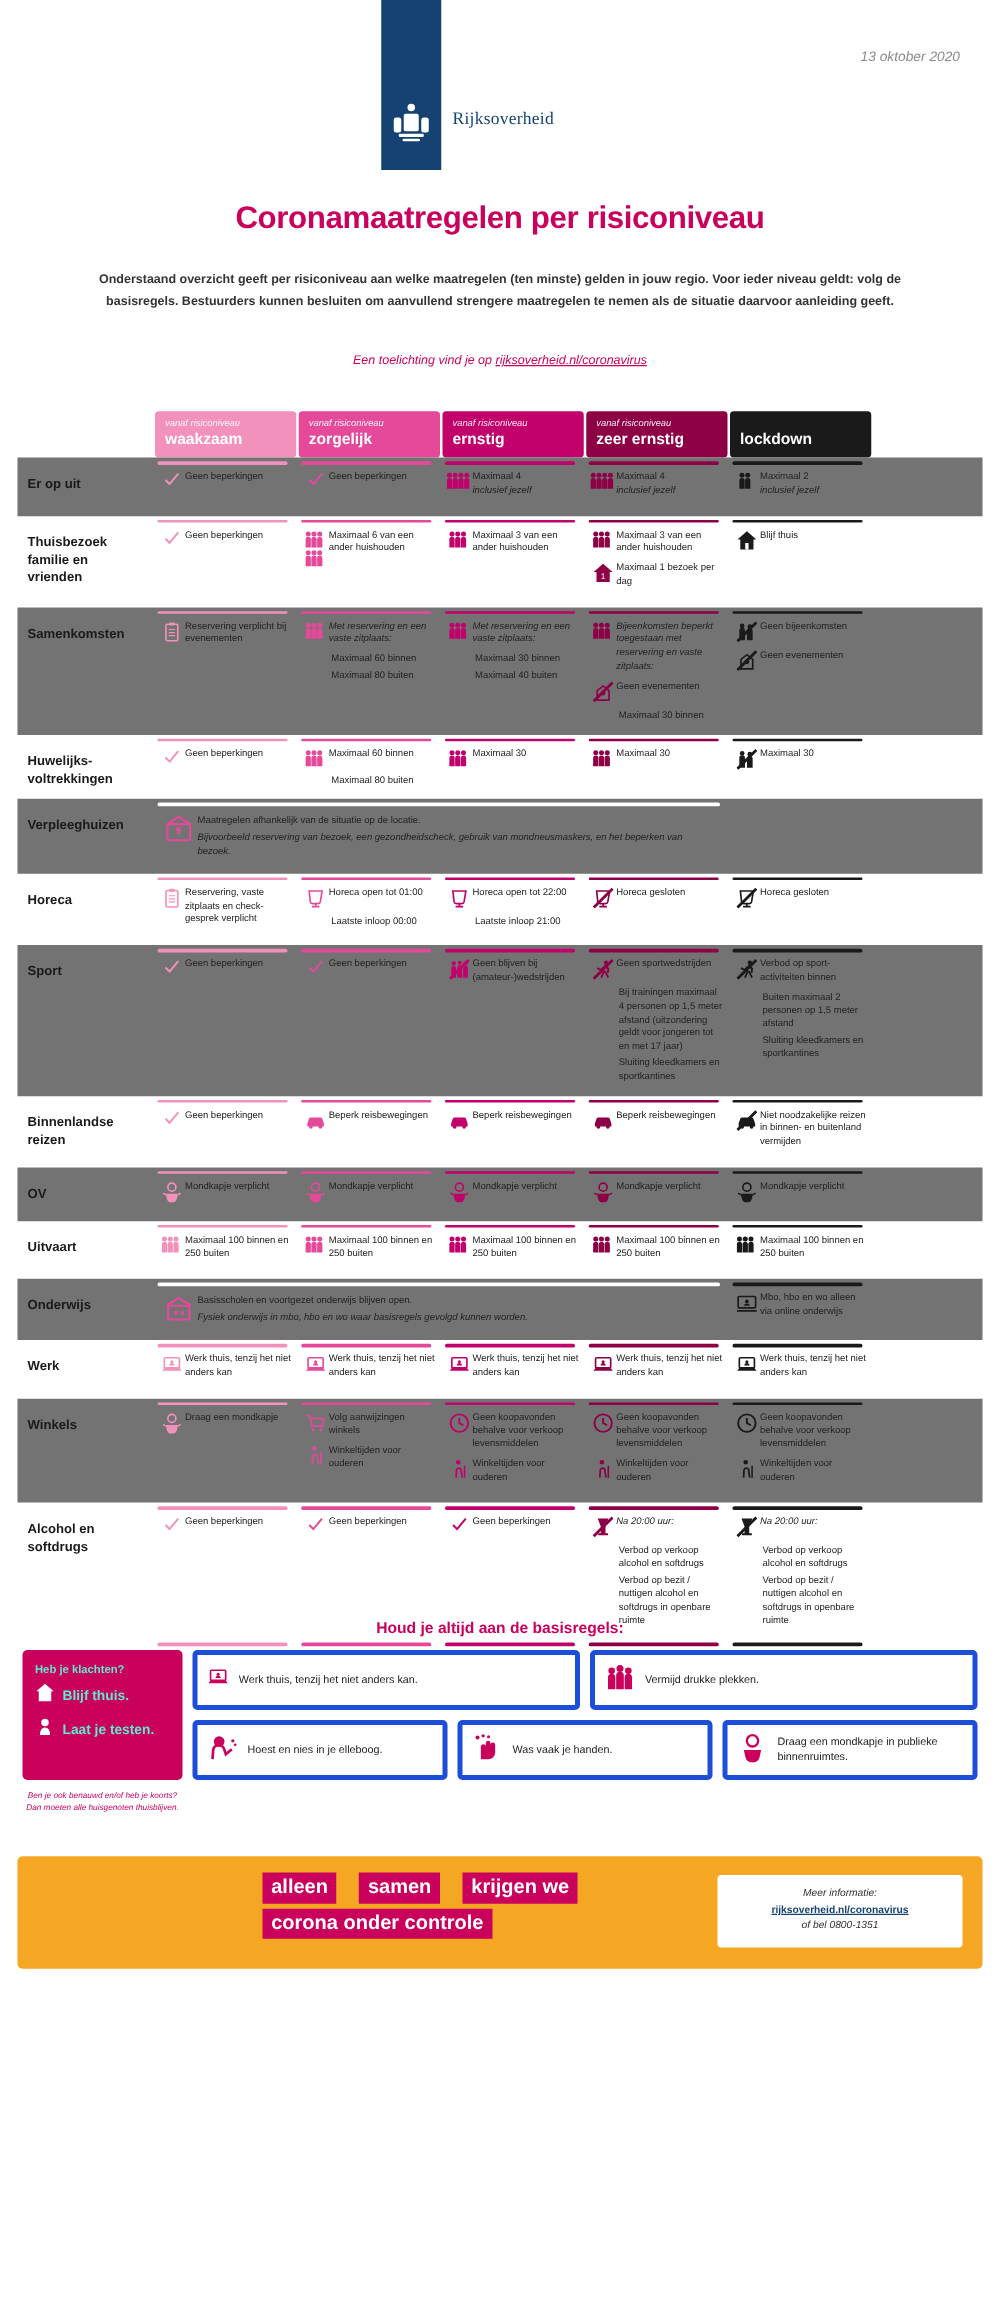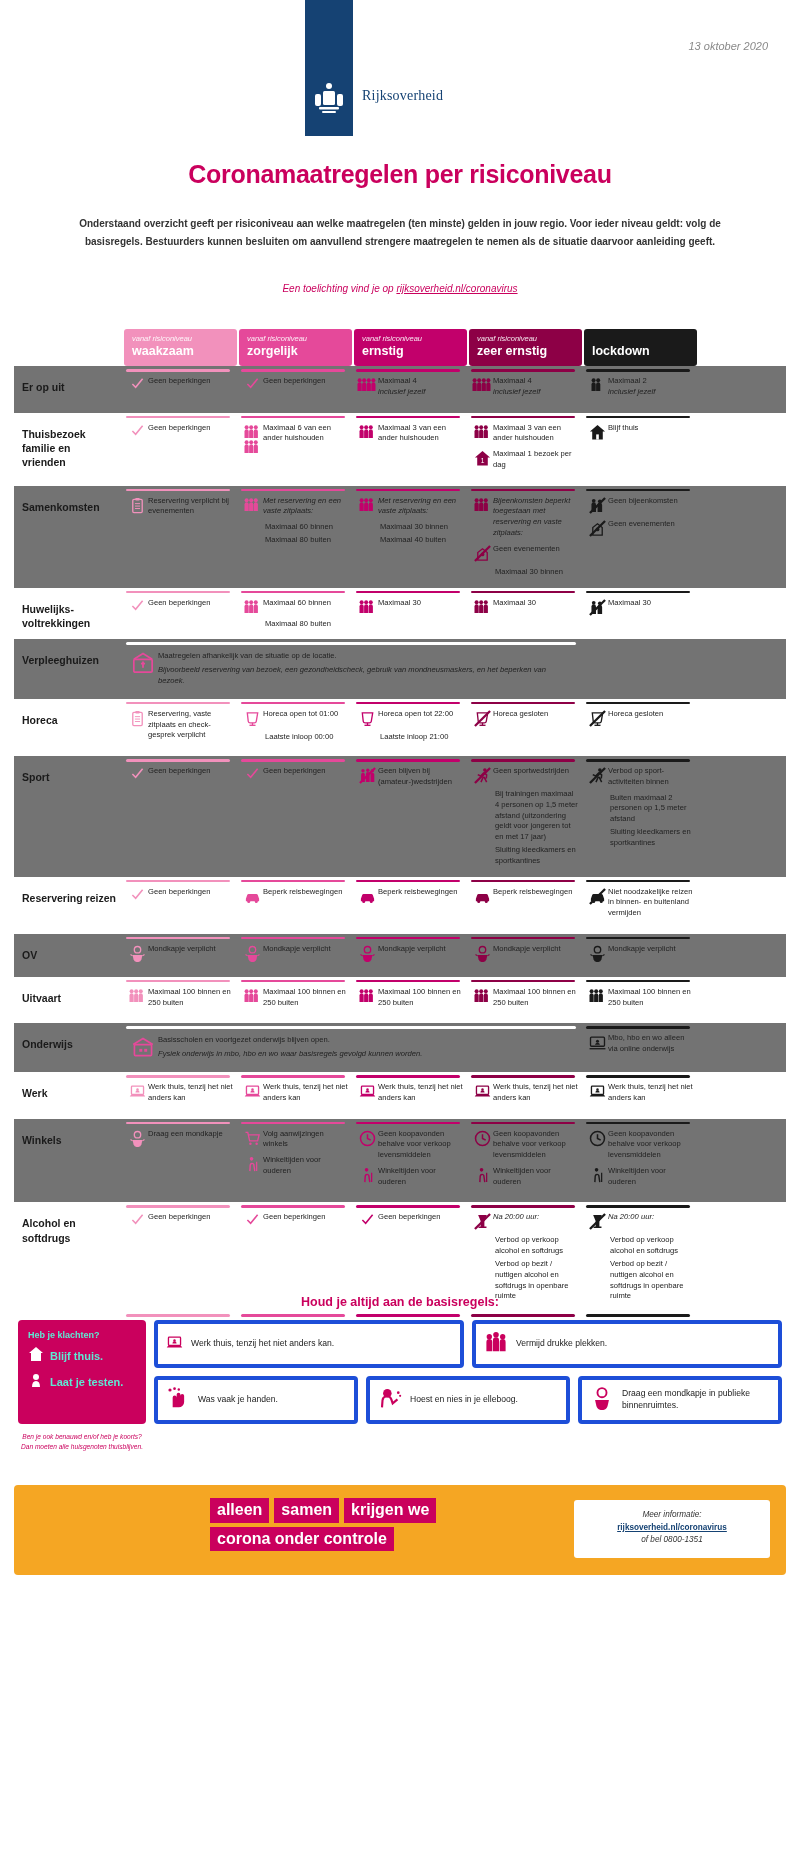--- a/index.html
+++ b/index.html
@@ -108,21 +108,21 @@
     padding: 10px 8px; display: flex; align-items: center; gap: 8px; height: 48px;
   }
   .rule-txt { font-size: 8.6px; color: #222; line-height: 1.35; }
 
   
   .footer {
     position: absolute; left: 14px; top: 1485px; width: 772px; height: 90px;
     background: #f5a623; border-radius: 4px;
   }
   .footer-slogan { position: absolute; left: 210px; top: 1498px; width: 270px; }
-  .sl-line { display: flex; gap: 5px; margin-bottom: 4px; }
+  .sl-line { display: flex; gap: 18px; margin-bottom: 4px; }
   .sl-word {
     background: #ca005d; color: #fff; font-size: 16px; font-weight: bold;
     padding: 3px 7px 4px 7px; line-height: 1.1;
   }
   .footer-info {
     position: absolute; right: 30px; top: 1500px; width: 196px; height: 58px;
     background: #fff; border-radius: 3px; text-align: center;
     padding: 9px 6px; font-size: 8.2px; color: #333; line-height: 1.55; font-style: italic;
   }
   .footer-info a { color: #154273; font-weight: bold; text-decoration: underline; font-style: normal; }
@@ -689,21 +689,21 @@
                 <line x1="1" y1="17" x2="17" y2="1" stroke="#1a1a1a" stroke-width="2.4"></line>
               </svg>
             </div>
             <div class="txt">Verbod op sport-activiteiten binnen</div>
           </div>
           <div class="sub">Buiten maximaal 2 personen op 1,5 meter afstand</div>
           <div class="sub">Sluiting kleedkamers en sportkantines</div>
         </div>
       </div>
       <div class="rowline">
-        <div class="rowlabel">Reservering reizen</div>
+        <div class="rowlabel">Binnenlandse reizen</div>
         <div class="cellwrap">
           <div class="topbar tb0"></div>
           <div class="item">
             <div class="ic">
               <svg width="13" height="13" viewBox="0 0 14 14">
                 <path d="M1.5 7.5 L5 11 L12.5 2" stroke="#f291bc" stroke-width="1.7" fill="none"></path>
               </svg>
             </div>
             <div class="txt">Geen beperkingen</div>
           </div>
@@ -1249,35 +1249,35 @@
                   <path d="M6.7 16 L6.7 7.8 a2.3 2.3 0 0 1 4.6 0 L11.3 16 Z" fill="#ca005d"></path>
                   <circle cx="14" cy="5" r="2" fill="#ca005d"></circle>
                   <path d="M11.8 16 L11.8 9 a2.2 2.2 0 0 1 4.4 0 L16.2 16 Z" fill="#ca005d"></path>
                 </svg></div>
               <div class="rule-txt">Vermijd drukke plekken.</div>
             </div>
           </div>
         <div class="rules-row" id="rules-row-2">
             <div class="rule-box">
               <div><svg width="24" height="24" viewBox="0 0 18 18">
+                  <circle cx="7" cy="5.4" r="3.2" fill="#ca005d"></circle>
+                  <path d="M3 16 L3.4 10.6 a3.4 3.4 0 0 1 6.6 -0.6 L11 13 L14.6 10" stroke="#ca005d" stroke-width="1.6" fill="none"></path>
+                  <circle cx="15.2" cy="5" r="1" fill="#ca005d"></circle>
+                  <circle cx="16.6" cy="7.4" r="0.8" fill="#ca005d"></circle>
+                </svg></div>
+              <div class="rule-txt">Hoest en nies in je elleboog.</div>
+            </div>
+            <div class="rule-box">
+              <div><svg width="24" height="24" viewBox="0 0 18 18">
                   <path d="M5 16 L5 8.6 a1.5 1.5 0 0 1 3 0 L8 6.4 a1.4 1.4 0 0 1 2.8 0 L10.8 7.4 a1.4 1.4 0 0 1 2.8 0 L13.6 12 a4 4 0 0 1 -4 4 Z" fill="#ca005d"></path>
                   <circle cx="3" cy="3" r="1.2" fill="#ca005d"></circle>
                   <circle cx="6.4" cy="2" r="1" fill="#ca005d"></circle>
                   <circle cx="9.6" cy="2.6" r="0.9" fill="#ca005d"></circle>
                 </svg></div>
               <div class="rule-txt">Was vaak je handen.</div>
-            </div>
-            <div class="rule-box">
-              <div><svg width="24" height="24" viewBox="0 0 18 18">
-                  <circle cx="7" cy="5.4" r="3.2" fill="#ca005d"></circle>
-                  <path d="M3 16 L3.4 10.6 a3.4 3.4 0 0 1 6.6 -0.6 L11 13 L14.6 10" stroke="#ca005d" stroke-width="1.6" fill="none"></path>
-                  <circle cx="15.2" cy="5" r="1" fill="#ca005d"></circle>
-                  <circle cx="16.6" cy="7.4" r="0.8" fill="#ca005d"></circle>
-                </svg></div>
-              <div class="rule-txt">Hoest en nies in je elleboog.</div>
             </div>
             <div class="rule-box">
               <div><svg width="24" height="24" viewBox="0 0 18 18">
                   <circle cx="9" cy="5" r="3.4" fill="none" stroke="#ca005d" stroke-width="1.4"></circle>
                   <path d="M3.8 10.5 L14.2 10.5 L13.2 15 a4.4 4.4 0 0 1 -8.4 0 Z" fill="#ca005d"></path>
                 </svg></div>
               <div class="rule-txt">Draag een mondkapje in publieke binnenruimtes.</div>
             </div>
           </div>
       </div>

